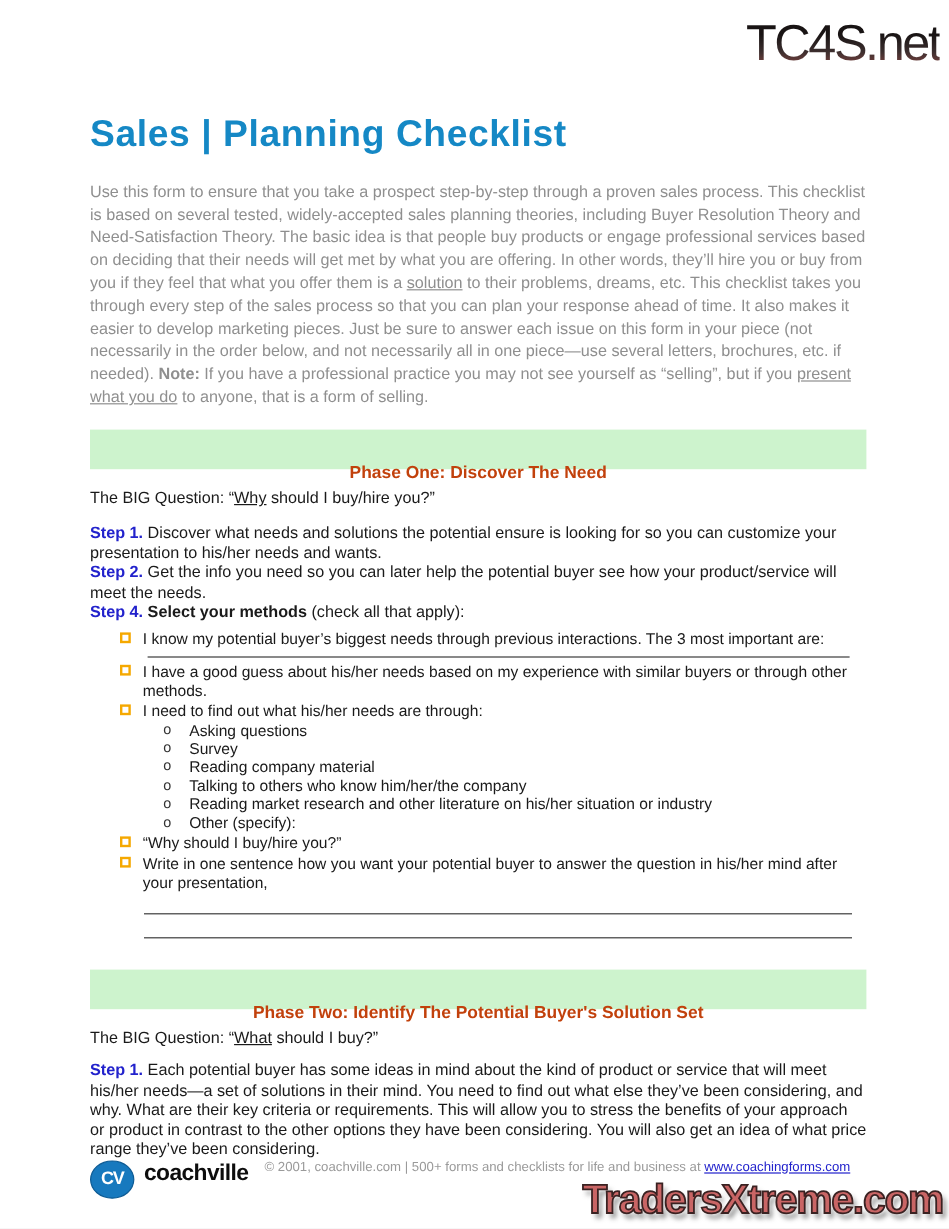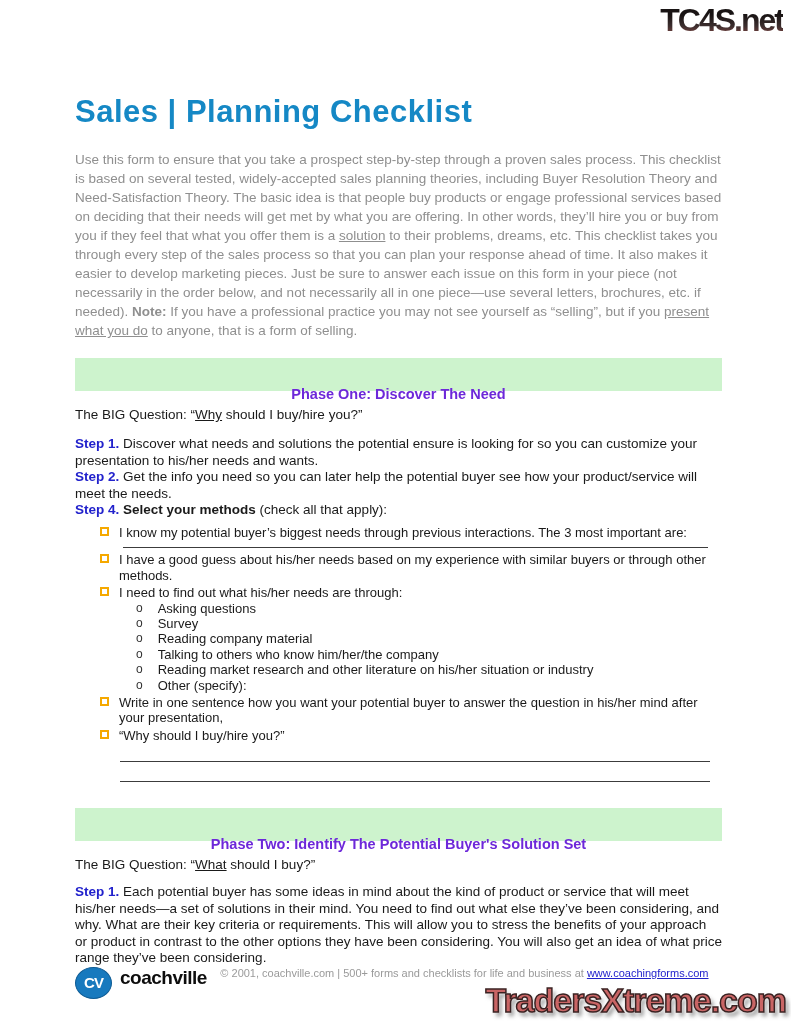--- a/index.html
+++ b/index.html
@@ -6,22 +6,22 @@
   html,body { background:#e9e9e9; }
   .page {
     position:relative; width:791px; height:1024px; margin:0 auto;
     background:#ffffff; overflow:hidden;
     font-family:"Liberation Sans", sans-serif; color:#1a1a1a;
   }
   .content { margin:0 69px 0 75px; }
 
   
   .tc4s {
-    position:absolute; top:2px; right:8px;
-    font-size:32px; font-weight:bold; letter-spacing:-2px;
+    position:absolute; top:12px; right:8px;
+    font-size:42px; font-weight:normal; letter-spacing:-2px;
     color:#2b2020;
     background:linear-gradient(to bottom, #191414 35%, #3c2e2e 65%, #8a4743 95%);
     -webkit-background-clip:text; background-clip:text;
     -webkit-text-fill-color:transparent;
     text-shadow:none;
   }
   .dlsub {
     position:absolute; left:258px; top:482px;
     font-family:"DejaVu Serif", serif; font-weight:bold;
     font-size:47px; letter-spacing:2px; color:#cf1220;
@@ -46,21 +46,21 @@
   .intro {
     margin-top:20px; font-size:13.5px; line-height:19px; color:#8f8f8f;
   }
   .intro .u { text-decoration:underline; }
   .intro .note { font-weight:bold; }
 
   .banner {
     margin-top:18px; height:33px; background:#cdf3cd;
     display:flex; align-items:center; justify-content:center;
   }
-  .banner span { font-size:14.5px; font-weight:bold; color:#6d28d9;margin-top:39px; }
+  .banner span { font-size:14.5px; font-weight:bold; color:#c2410c;margin-top:39px; }
   .banner2 { margin-top:26px; }
 
   .big-question { margin-top:16px; font-size:13.5px; }
   .big-question .u { text-decoration:underline; }
 
   .steps { margin-top:14px; font-size:13.5px; line-height:16.5px; }
   .step-label { font-weight:bold; color:#2222cc; }
   .step-bold { font-weight:bold; }
 
   ul.checklist { margin:6px 0 0 25px; list-style:none; }
@@ -151,25 +151,25 @@
               <span>Reading market research and other literature on his/her situation or industry</span>
             </li>
           <li class="sub-item">
               <span class="o-bullet">o</span>
               <span>Other (specify):</span>
             </li>
         </ul>
       </li>
       <li class="check-item">
         <span class="checkbox"></span>
-        <span>Write in one sentence how you want your potential buyer to answer the question in his/her mind after your presentation,</span>
+        <span>“Why should I buy/hire you?”</span>
       </li>
       <li class="check-item">
         <span class="checkbox"></span>
-        <span>“Why should I buy/hire you?”</span>
+        <span>Write in one sentence how you want your potential buyer to answer the question in his/her mind after your presentation,</span>
       </li>
     </ul>
 
     <hr class="write-line wl1">
     <hr class="write-line wl2">
 
     <div class="banner banner2">
       <span>Phase Two: Identify The Potential Buyer's Solution Set</span>
     </div>
 

